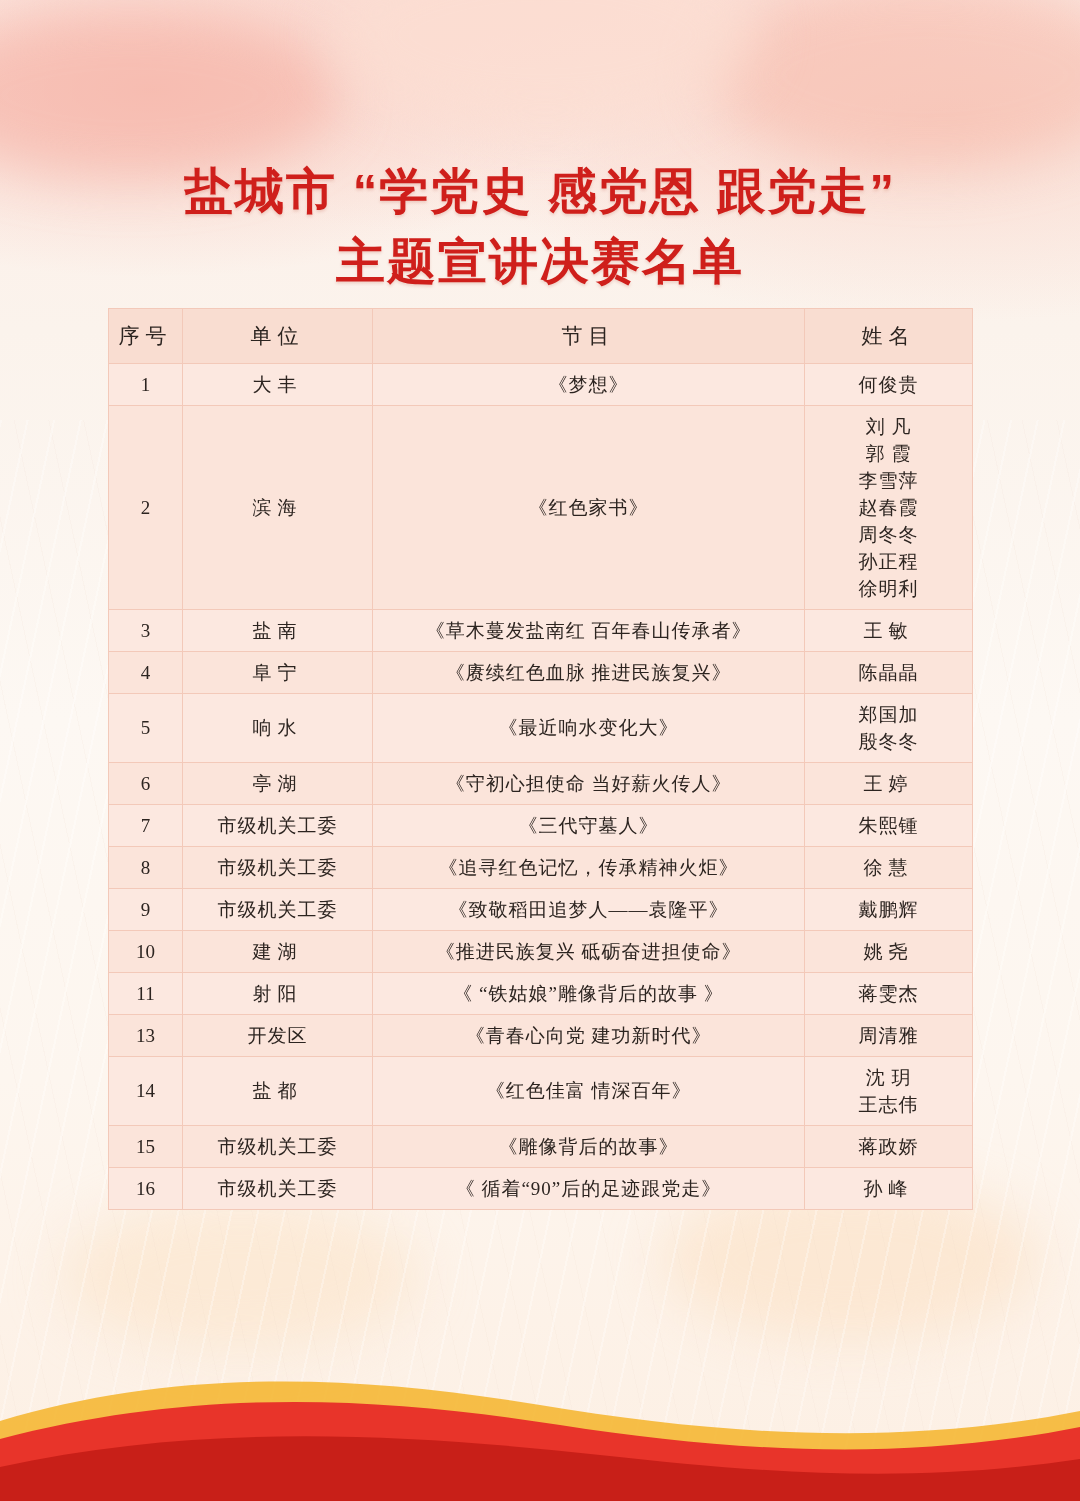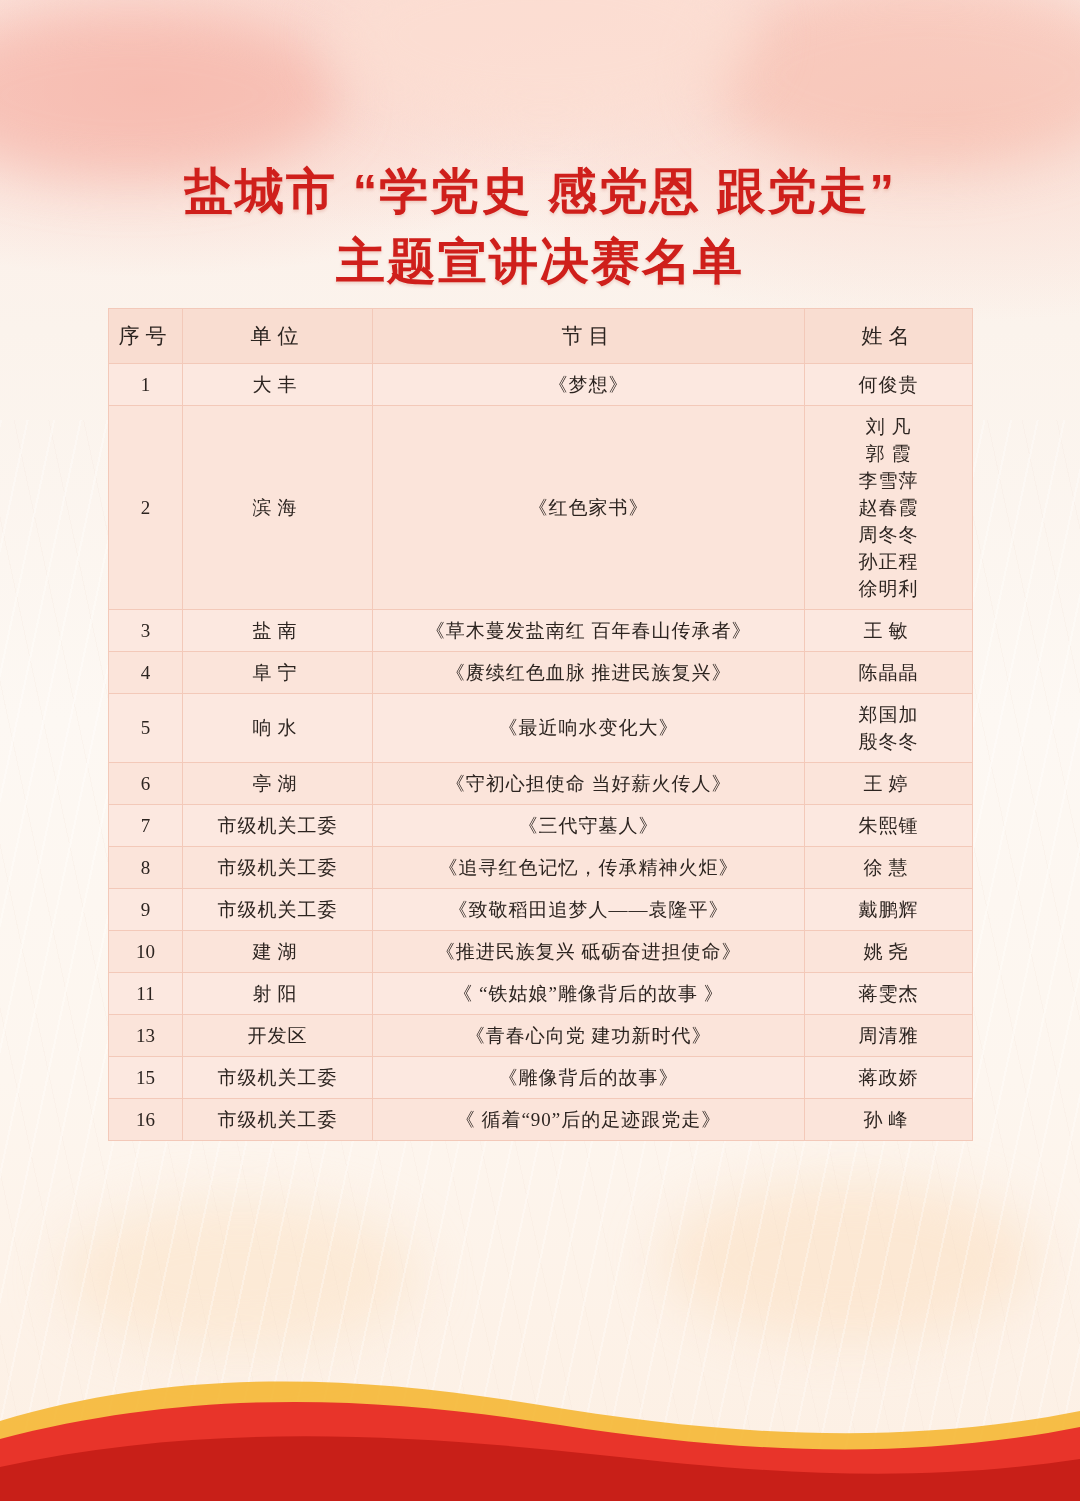--- a/index.html
+++ b/index.html
@@ -226,20 +226,27 @@
             <td class="prog">《 “铁姑娘”雕像背后的故事 》</td>
             <td class="cell-multi name nospace">蒋雯杰</td>
           </tr>
           <tr>
             <td>13</td>
             <td class="unit nospace">开发区</td>
             <td class="prog">《青春心向党  建功新时代》</td>
             <td class="cell-multi name nospace">周清雅</td>
           </tr>
           <tr>
+            <td>14</td>
+            <td class="unit">盐都</td>
+            <td class="prog">《红色佳富  情深百年》</td>
+            <td class="cell-multi name nospace">沈  玥
+王志伟</td>
+          </tr>
+          <tr>
             <td>15</td>
             <td class="unit nospace">市级机关工委</td>
             <td class="prog">《雕像背后的故事》</td>
             <td class="cell-multi name nospace">蒋政娇</td>
           </tr>
           <tr>
             <td>16</td>
             <td class="unit nospace">市级机关工委</td>
             <td class="prog">《 循着“90”后的足迹跟党走》</td>
             <td class="cell-multi name">孙峰</td>

